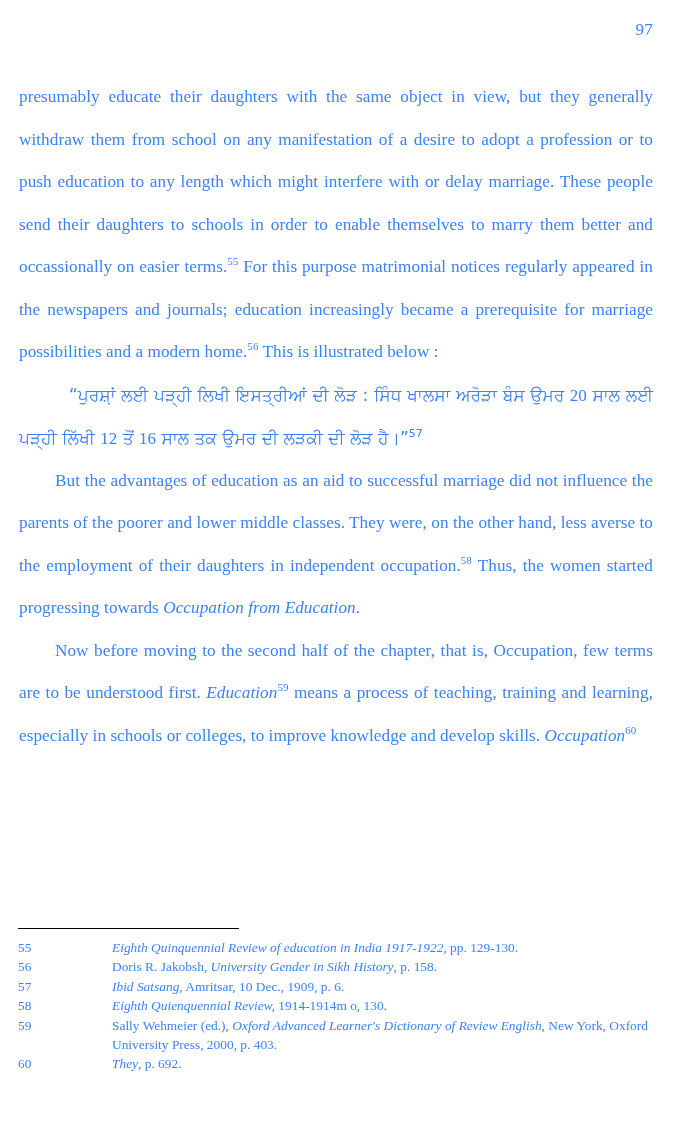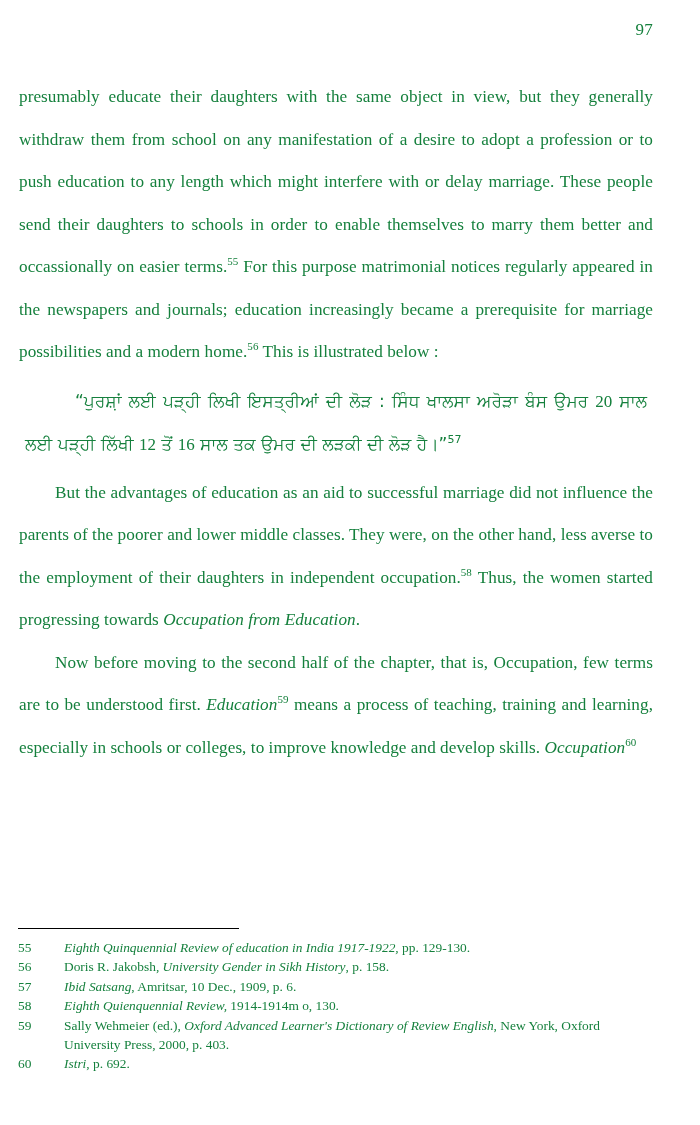--- a/index.html
+++ b/index.html
@@ -5,21 +5,21 @@
   html, body {
     margin: 0;
     padding: 0;
     background: #ffffff;
   }
   .page {
     position: relative;
     width: 700px;
     height: 1125px;
     background: #ffffff;
-    color: #15803d;
+    color: #3b82f6;
     font-family: "Liberation Serif", "DejaVu Serif", serif;
     overflow: hidden;
     box-sizing: border-box;
   }
 
   
   .page-number {
     position: absolute;
     top: 20px;
     right: 47px;
@@ -55,21 +55,21 @@
     font-size: 11px;
     vertical-align: super;
     line-height: 0;
   }
   .ital {
     font-style: italic;
   }
 
   
   .quote-block {
-    margin: 6px;
+    margin: 0;
     text-align: justify;
     text-justify: inter-word;
     font-size: 17px;
     line-height: 42px;
     text-indent: 50px;
     font-family: "DejaVu Sans", "Liberation Sans", sans-serif;
   }
   .quote-block .qnum {
     font-family: "Liberation Serif", "DejaVu Serif", serif;
   }
@@ -92,20 +92,21 @@
     align-items: flex-start;
     font-size: 13.4px;
     line-height: 19.4px;
   }
   .fn-num {
     width: 46px;
     flex: 0 0 46px;
   }
   .fn-text {
     flex: 1 1 auto;
+    margin-left: 48px;
   }
 </style>
 </head>
 <body>
 
 <div class="page">
 
   <div class="page-number">97</div>
 
   <div class="body-block">
@@ -141,18 +142,18 @@
         <div class="fn-row">
           <div class="fn-num">58</div>
           <div class="fn-text"><span class="ital">Eighth Quienquennial Review,</span><span> 1914-1914m o, 130.</span></div>
         </div>
         <div class="fn-row">
           <div class="fn-num">59</div>
           <div class="fn-text"><span>Sally Wehmeier (ed.), </span><span class="ital">Oxford Advanced Learner's Dictionary of Review English</span><span>, New York, Oxford University Press, 2000, p. 403.</span></div>
         </div>
         <div class="fn-row">
           <div class="fn-num">60</div>
-          <div class="fn-text"><span class="ital">Istri</span><span>, p. 692.</span></div>
+          <div class="fn-text"><span class="ital">They</span><span>, p. 692.</span></div>
         </div>
       </div>
   </div>
 
 </div>
 
 </body></html>

